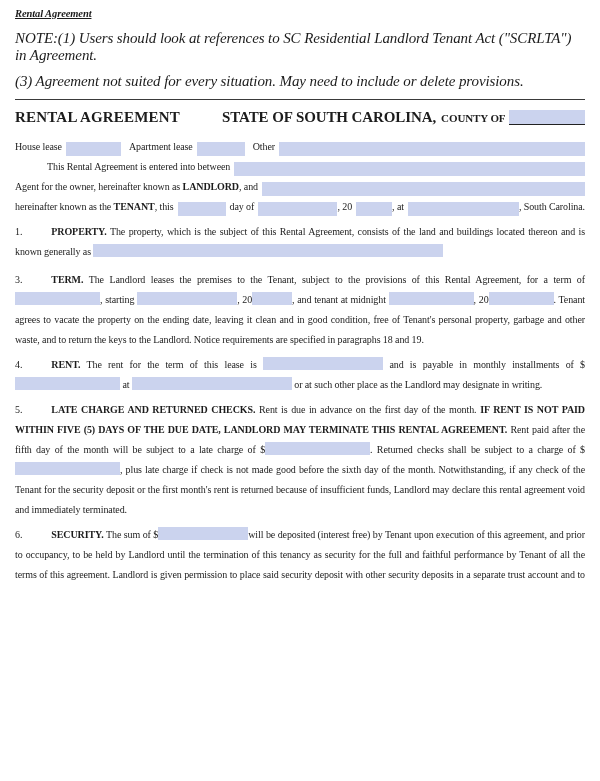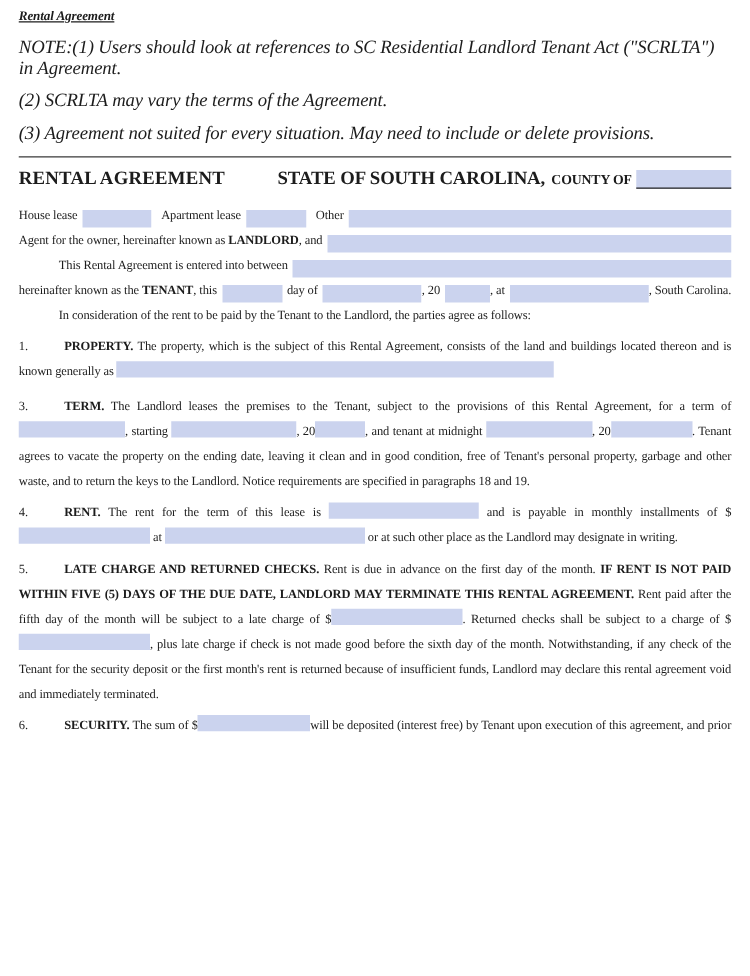--- a/index.html
+++ b/index.html
@@ -51,21 +51,20 @@
   b{font-weight:bold;}
 </style>
 </head>
 <body>
 
 <div class="page">
 
   <div class="doc-label">Rental Agreement</div>
 
   <div class="note">NOTE:(1) Users should look at references to SC Residential Landlord Tenant Act ("SCRLTA") in Agreement.</div>
-  <div class="note">(2) SCRLTA may vary the terms of the Agreement.</div>
   <div class="note">(3) Agreement not suited for every situation. May need to include or delete provisions.</div>
 
   <div class="divider"></div>
 
   <div class="title-row">
     <span class="doc-title">RENTAL AGREEMENT</span>
     <span class="title-gap"></span>
     <span class="state-title">STATE OF SOUTH CAROLINA,</span>
     <span class="county-label">COUNTY OF</span>
     <span class="fblank county"></span>
@@ -74,50 +73,46 @@
   <div class="row">
     <span class="txt">House lease</span>
     <span class="fblank" style="width:55px"></span>
     <span class="txt" style="margin-left:8px">Apartment lease</span>
     <span class="fblank" style="width:48px"></span>
     <span class="txt" style="margin-left:8px">Other</span>
     <span class="fblank grow"></span>
   </div>
 
   <div class="row">
-    <span class="txt">Agent for the owner, hereinafter known as </span>
-    <span class="txt" style="font-weight:bold">LANDLORD</span>
-    <span class="txt">, and</span>
+    <span class="indent"></span>
+    <span class="txt">This Rental Agreement is entered into between</span>
     <span class="fblank grow"></span>
   </div>
 
   <div class="row">
-    <span class="indent"></span>
-    <span class="txt">This Rental Agreement is entered into between</span>
+    <span class="txt">Agent for the owner, hereinafter known as </span>
+    <span class="txt" style="font-weight:bold">LANDLORD</span>
+    <span class="txt">, and</span>
     <span class="fblank grow"></span>
   </div>
 
   <div class="row">
     <span class="txt">hereinafter known as the </span>
     <span class="txt" style="font-weight:bold">TENANT</span>
     <span class="txt">, this</span>
     <span class="fblank" style="width:48px"></span>
     <span class="txt" style="margin-left:4px">day of</span>
     <span class="fblank grow"></span>
     <span class="txt">, 20</span>
     <span class="fblank" style="width:36px"></span>
     <span class="txt">, at</span>
     <span class="fblank grow14"></span>
     <span class="txt">, South Carolina.</span>
   </div>
 
-  <div class="row">
-    <span class="indent"></span>
-    <span class="txt">In consideration of the rent to be paid by the Tenant to the Landlord, the parties agree as follows:</span>
-  </div>
 
   <div class="para section">
     <span class="num">1.</span><span class="numgap"></span><b class="shead">PROPERTY.</b>
     <span>The property, which is the subject of this Rental Agreement, consists of the land and buildings located thereon and is known generally as</span>
     <span class="blank" style="width:350px"></span>
   </div>
 
 
   <div class="para section section-term">
     <span class="num">3.</span><span class="numgap"></span><b class="shead">TERM.</b>

